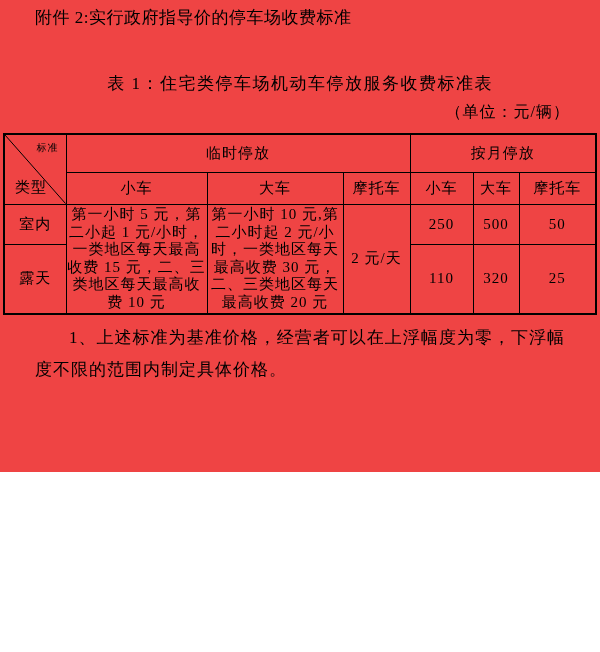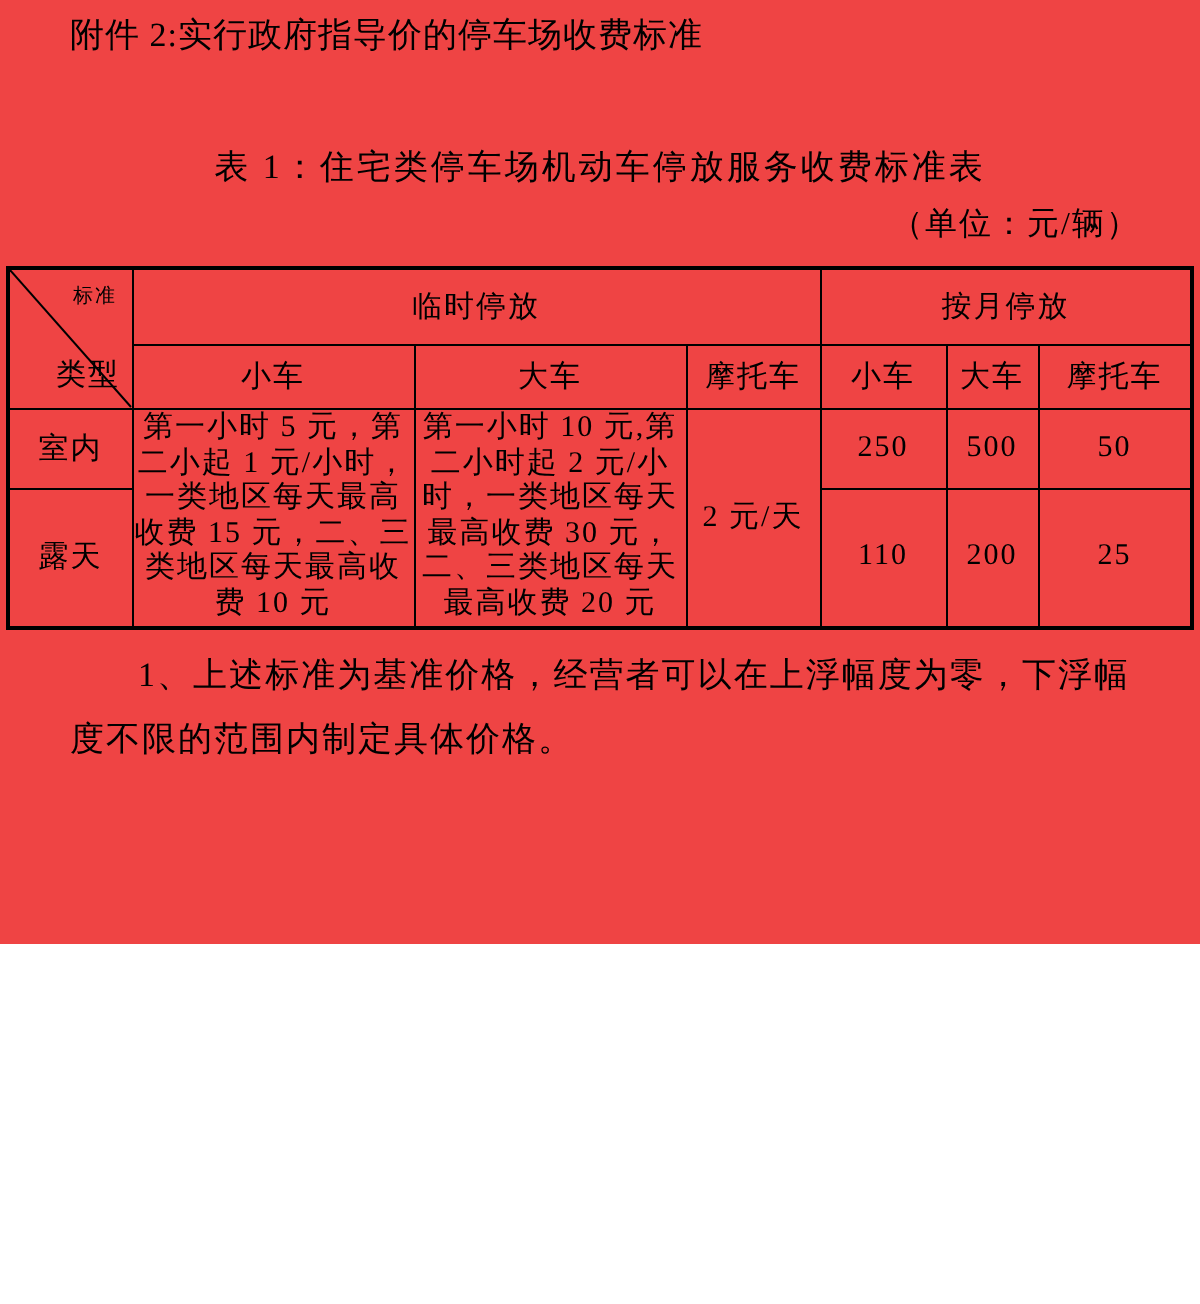--- a/index.html
+++ b/index.html
@@ -87,21 +87,21 @@
   .corner-tr {
     position: absolute;
     top: 6px;
     right: 7px;
     font-size: 10px;
     letter-spacing: 1px;
   }
   .corner-bl {
     position: absolute;
     bottom: 7px;
-    left: 23px;
+    left: 10px;
     font-size: 15px;
     letter-spacing: 1px;
   }
   .notes {
     position: absolute;
     left: 35px;
     top: 322px;
     width: 530px;
     font-size: 17px;
     line-height: 32px;
@@ -161,21 +161,21 @@
         <td class="desc" rowspan="2">第一小时 5 元，第二小起 1 元/小时，一类地区每天最高收费 15 元，二、三类地区每天最高收费 10 元</td>
         <td class="desc" rowspan="2">第一小时 10 元,第二小时起 2 元/小时，一类地区每天最高收费 30 元，二、三类地区每天最高收费 20 元</td>
         <td rowspan="2">2 元/天</td>
         <td>250</td>
         <td>500</td>
         <td>50</td>
       </tr>
       <tr class="b2">
         <td>露天</td>
         <td>110</td>
-        <td>200</td>
+        <td>320</td>
         <td>25</td>
       </tr>
     </tbody>
   </table>
 
   <div class="notes">
     <p>1、上述标准为基准价格，经营者可以在上浮幅度为零，下浮幅度不限的范围内制定具体价格。</p>
   </div>
 
 </div>

